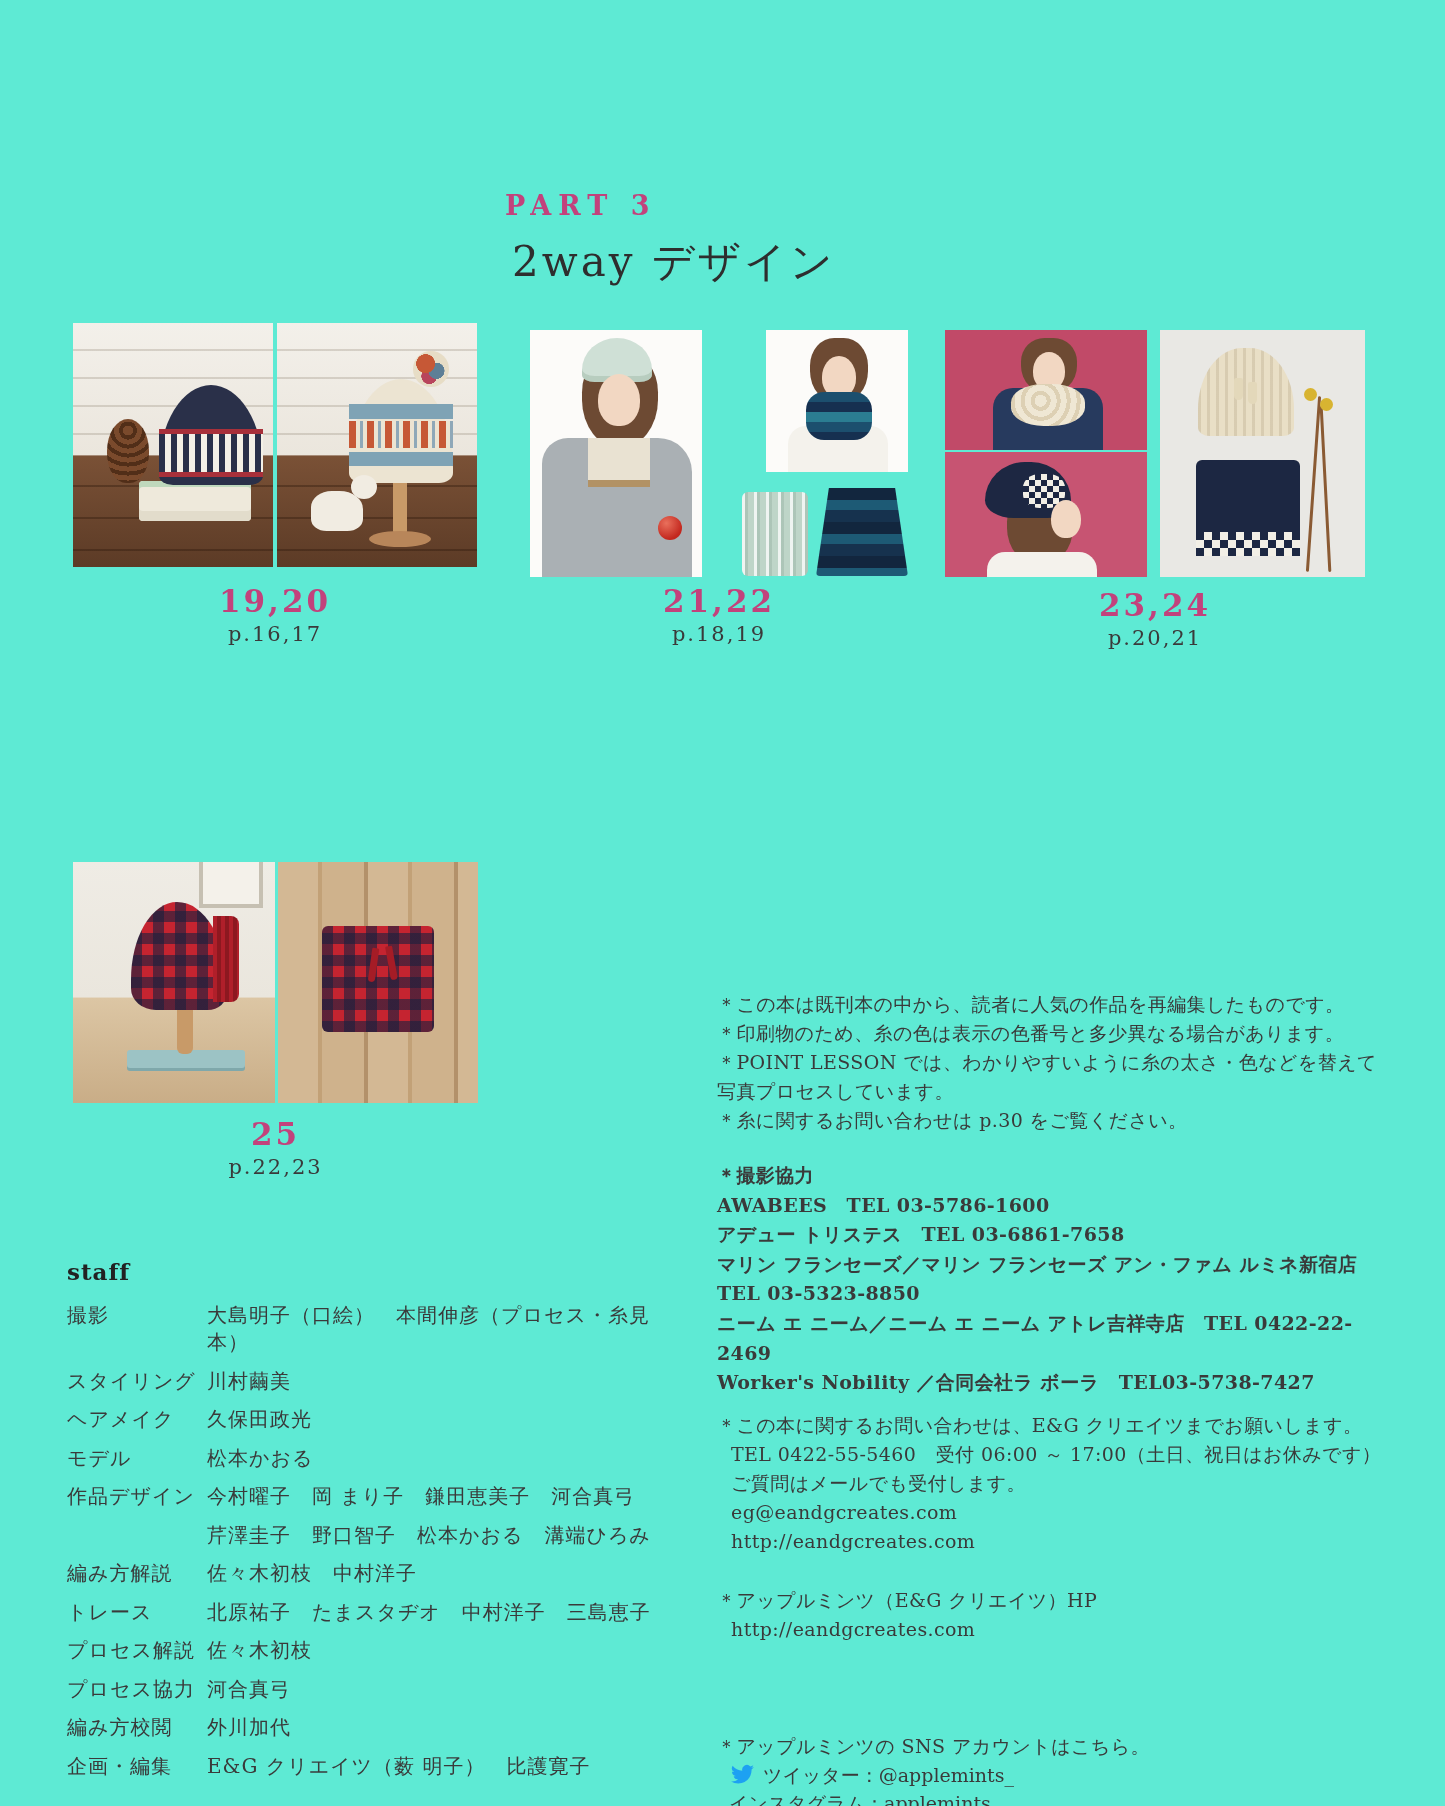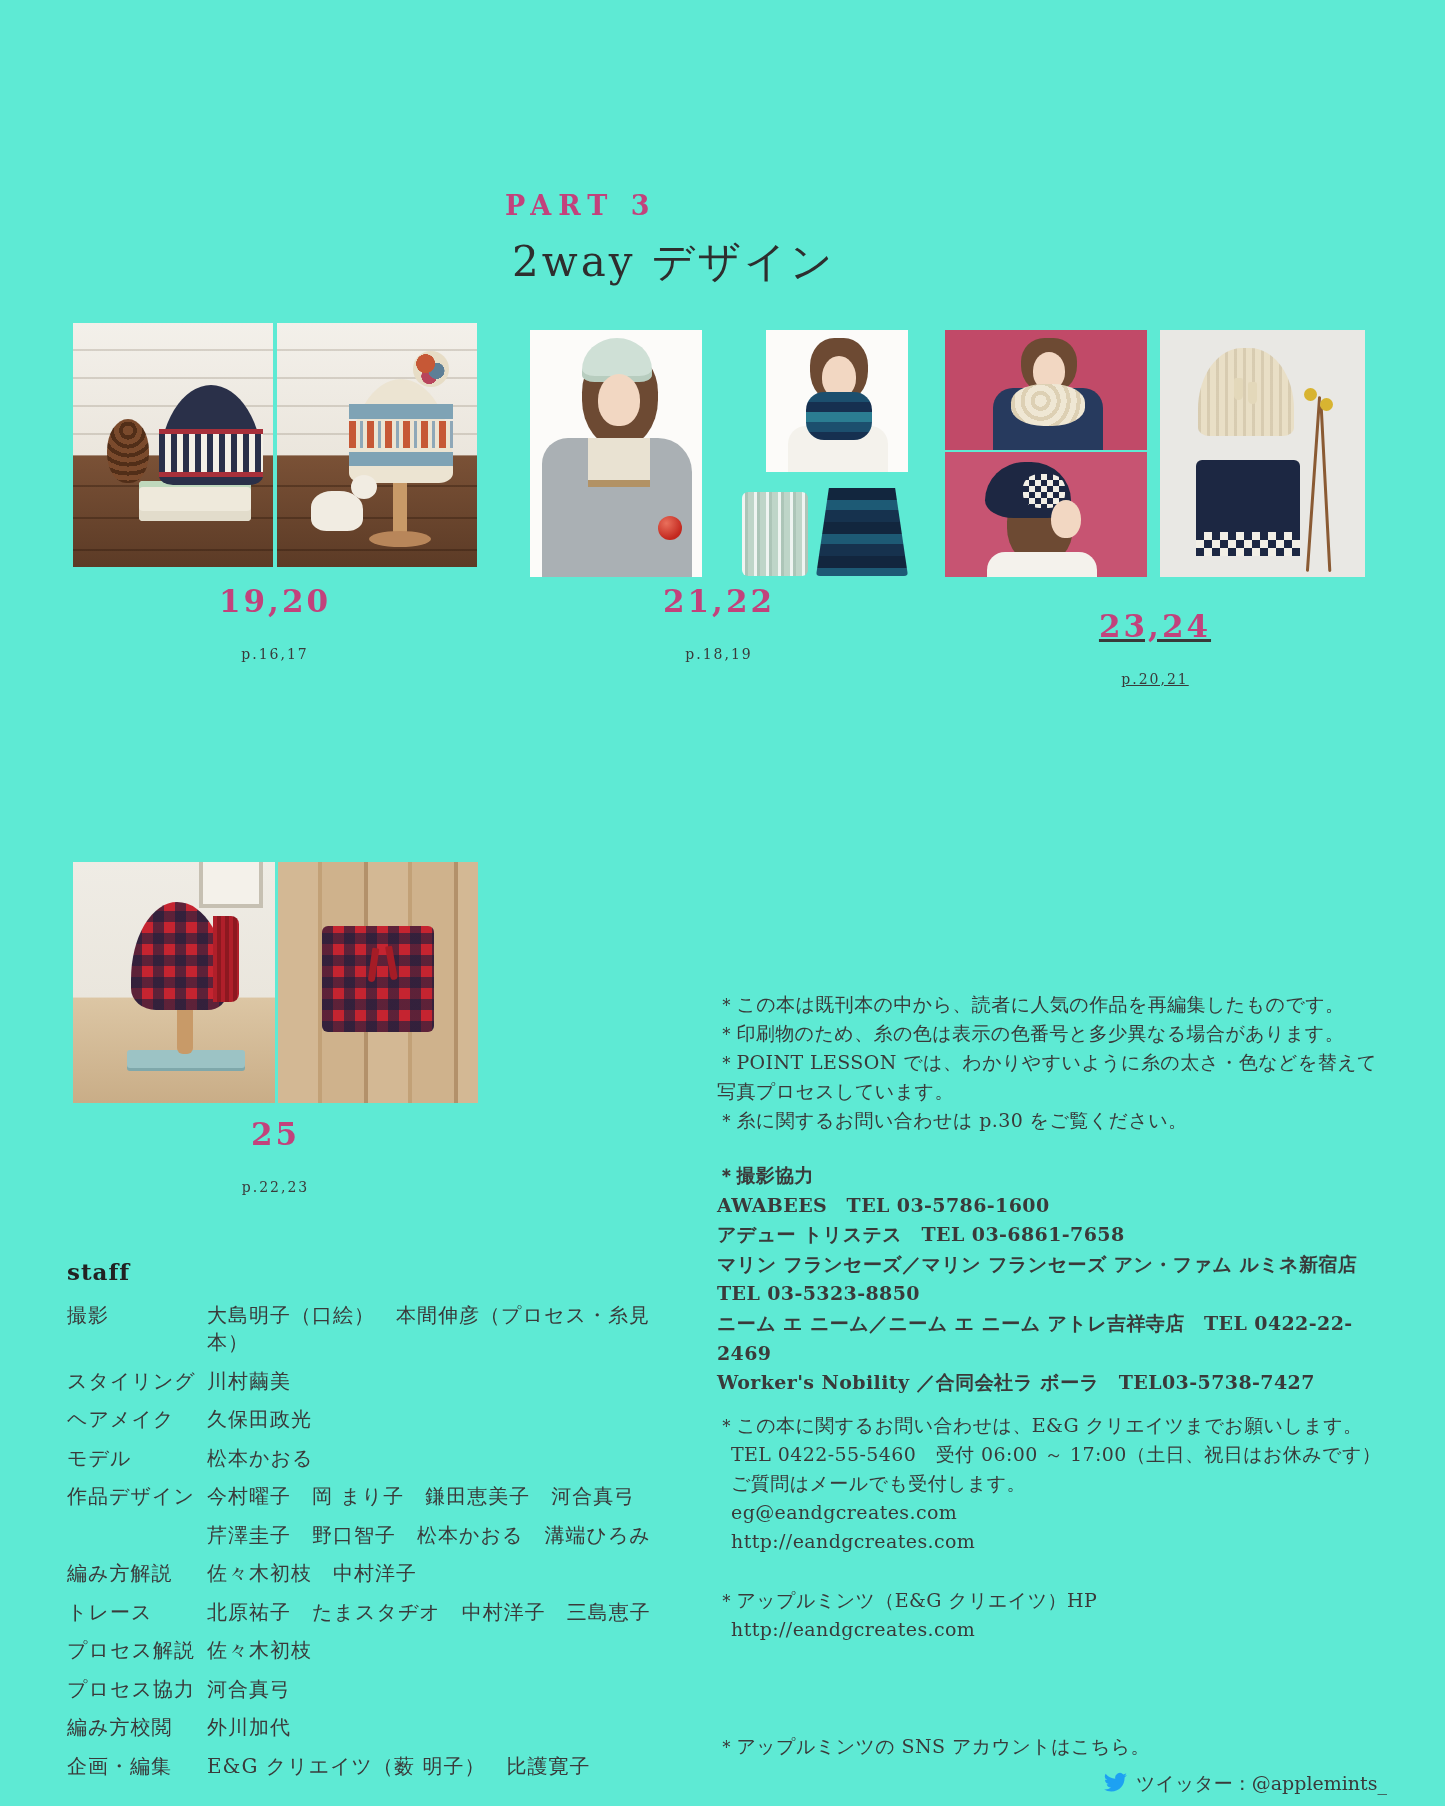--- a/index.html
+++ b/index.html
@@ -83,39 +83,39 @@
   .hat-plaid{position:absolute;border-radius:48% 52% 20% 26%/72% 78% 16% 20%;}
   .fringe{position:absolute;width:26px;background:
      repeating-linear-gradient(90deg,#b01f2a 0 4px,#8d1820 4px 8px);border-radius:0 8px 8px 0;}
   .plank-wall{background:repeating-linear-gradient(90deg,#d3b894 0 40px,#c2a177 40px 44px,#cfb28c 44px 86px,#b3916a 86px 90px),#ccae88;}
   .pouch-plaid{position:absolute;border-radius:6px;}
   .pouch-tassel{position:absolute;width:7px;height:34px;background:#a51c26;border-radius:2px 2px 5px 5px;transform:rotate(8deg);}
 
   
   .caption{position:absolute;text-align:center;}
   .item-number{font-size:31px;font-weight:700;letter-spacing:3px;color:#c2427c;}
-  .item-pages{font-size:14px;letter-spacing:2px;color:#3a3a3a;margin-top:27px;}
+  .item-pages{font-size:21px;letter-spacing:2px;color:#3a3a3a;margin-top:3px;}
 
   
   .staff-heading{position:absolute;left:67px;top:1258px;font-size:23px;font-weight:700;letter-spacing:1px;color:#222;}
   .staff-list{position:absolute;left:67px;top:1302px;width:600px;font-size:20px;color:#3a3a3a;}
   .staff-row{display:flex;margin-bottom:11.5px;}
   .staff-label{width:140px;flex:0 0 140px;letter-spacing:1px;}
   .staff-value{letter-spacing:1px;}
 
   
   .right-col{position:absolute;left:717px;top:990px;width:670px;font-size:19px;color:#3a3a3a;}
   .tline{line-height:29px;letter-spacing:.4px;}
   .coop{margin-top:26px;}
   .coop .tline{line-height:29.6px;font-weight:bold;}
   .contact{margin-top:13px;}
   .hp{margin-top:30px;}
   .indent{padding-left:14px;}
   .sns{margin-top:88px;}
-  .sns-row{display:flex;align-items:center;margin-top:8px;padding-left:12px;line-height:28px;justify-content:flex-end;}
+  .sns-row{display:flex;align-items:center;padding-left:12px;line-height:28px;}
   .sns-icon{width:26px;height:24px;margin-right:8px;display:flex;align-items:center;justify-content:center;}
 </style>
 </head>
 <body>
 
 <div class="page">
 
   <div class="part-label">PART 3</div>
   <div class="page-title">2way デザイン</div>
 
@@ -187,21 +187,21 @@
   </div>
 
   <div class="caption" style="left:73px;top:583px;width:404px;">
     <div class="item-number">19,20</div>
     <div class="item-pages">p.16,17</div>
   </div>
   <div class="caption" style="left:530px;top:583px;width:378px;">
     <div class="item-number">21,22</div>
     <div class="item-pages">p.18,19</div>
   </div>
-  <div class="caption" style="left:945px;top:608px;width:420px;text-decoration:underline;">
+  <div class="caption" style="left:945px;top:587px;width:420px;">
     <div class="item-number">23,24</div>
     <div class="item-pages">p.20,21</div>
   </div>
 
   <div class="ph wall-wood-scene" style="left:73px;top:862px;width:202px;height:241px;">
     <div class="frame" style="left:126px;top:-10px;width:56px;height:48px;"></div>
     <div class="book" style="left:54px;top:188px;width:118px;height:18px;"></div>
     <div class="wood-stand" style="left:104px;top:140px;width:16px;height:52px;"></div>
     <div class="hat-plaid plaid-red" style="left:58px;top:40px;width:96px;height:108px;"></div>
     <div class="fringe" style="left:140px;top:54px;height:86px;"></div>

